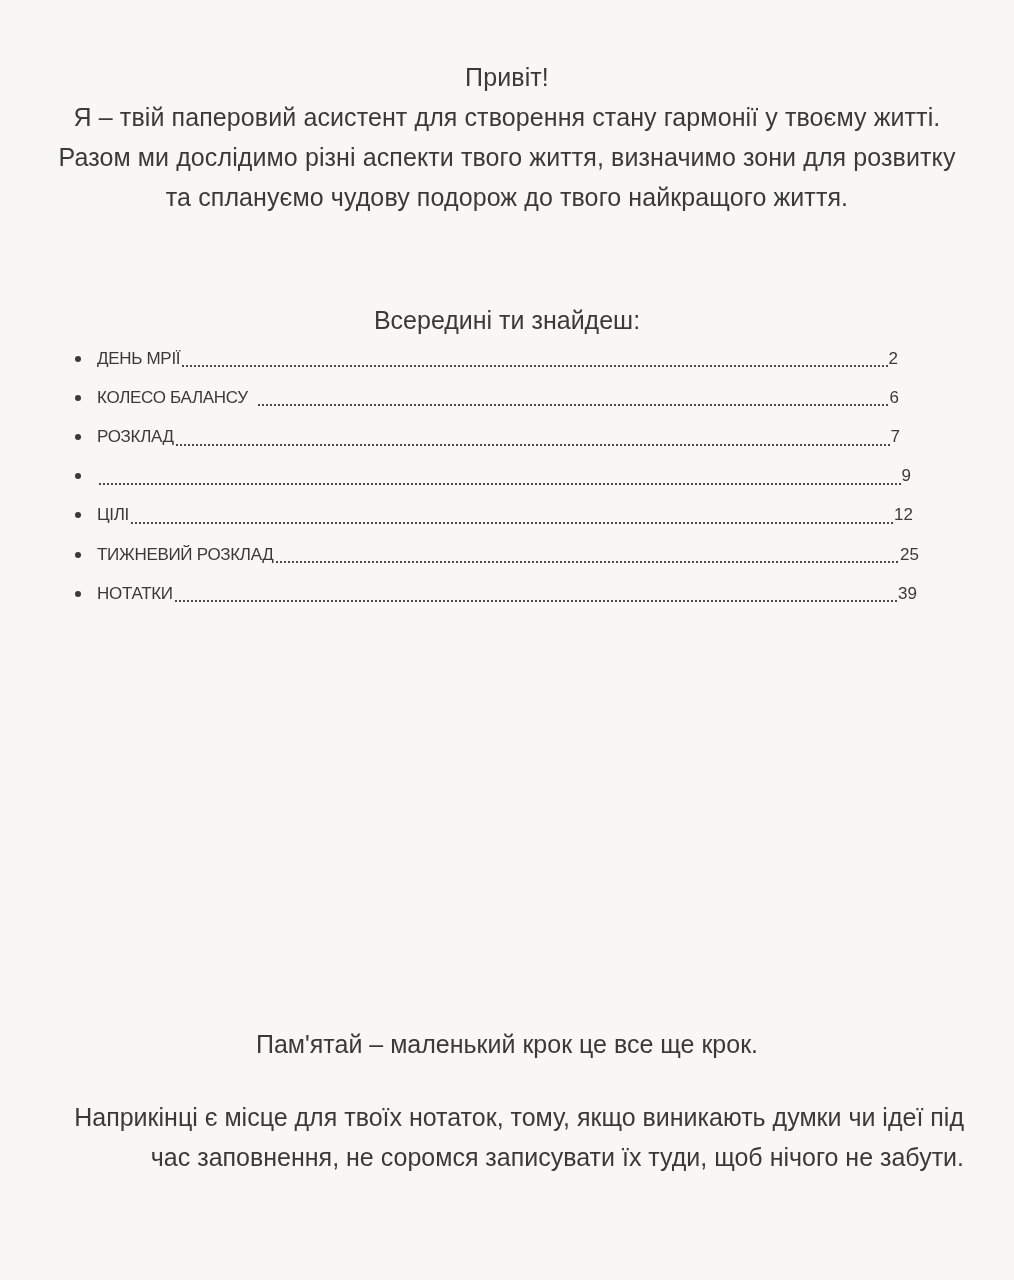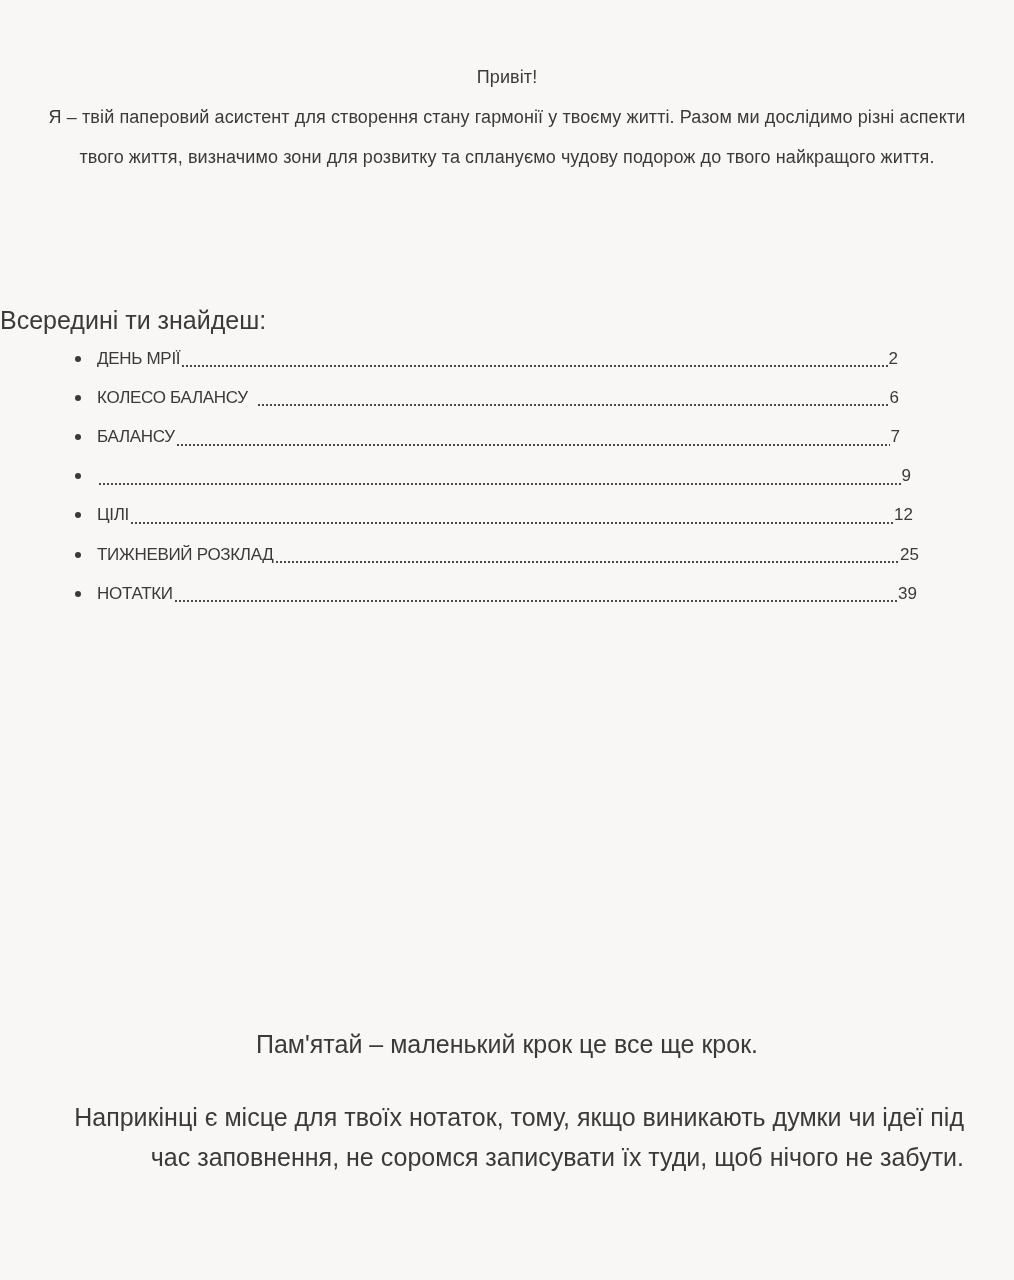--- a/index.html
+++ b/index.html
@@ -14,31 +14,32 @@
       font-family: "Liberation Sans", "DejaVu Sans", sans-serif;
       position: relative;
       overflow: hidden;
     }
     .intro {
       position: absolute;
       left: 40px;
       top: 57px;
       width: 934px;
       text-align: center;
-      font-size: 18px;
+      font-size: 25px;
       line-height: 40px;
       font-weight: 300;
       letter-spacing: 0.1px;
     }
     .intro p { margin: 0; }
     .contents-title {
       position: absolute;
       left: 0;
       top: 300px;
       width: 1014px;
+      text-align: center;
       font-size: 25px;
       line-height: 40px;
     }
     .toc {
       position: absolute;
       left: 70px;
       top: 339px;
       list-style: none;
       margin: 0;
       padding: 0;
@@ -113,21 +114,21 @@
     <span class="toc-page">2</span>
   </li>
   <li class="toc-item" style="width:829px">
     <span class="bullet"></span>
     <span class="toc-label" style="margin-right:8px">КОЛЕСО БАЛАНСУ </span>
     <span class="leader"></span>
     <span class="toc-page">6</span>
   </li>
   <li class="toc-item" style="width:830px">
     <span class="bullet"></span>
-    <span class="toc-label">БАЛАНСУ</span>
+    <span class="toc-label">РОЗКЛАД</span>
     <span class="leader"></span>
     <span class="toc-page">7</span>
   </li>
   <li class="toc-item" style="width:841px">
     <span class="bullet"></span>
     <span class="leader"></span>
     <span class="toc-page">9</span>
   </li>
   <li class="toc-item" style="width:843px">
     <span class="bullet"></span>

